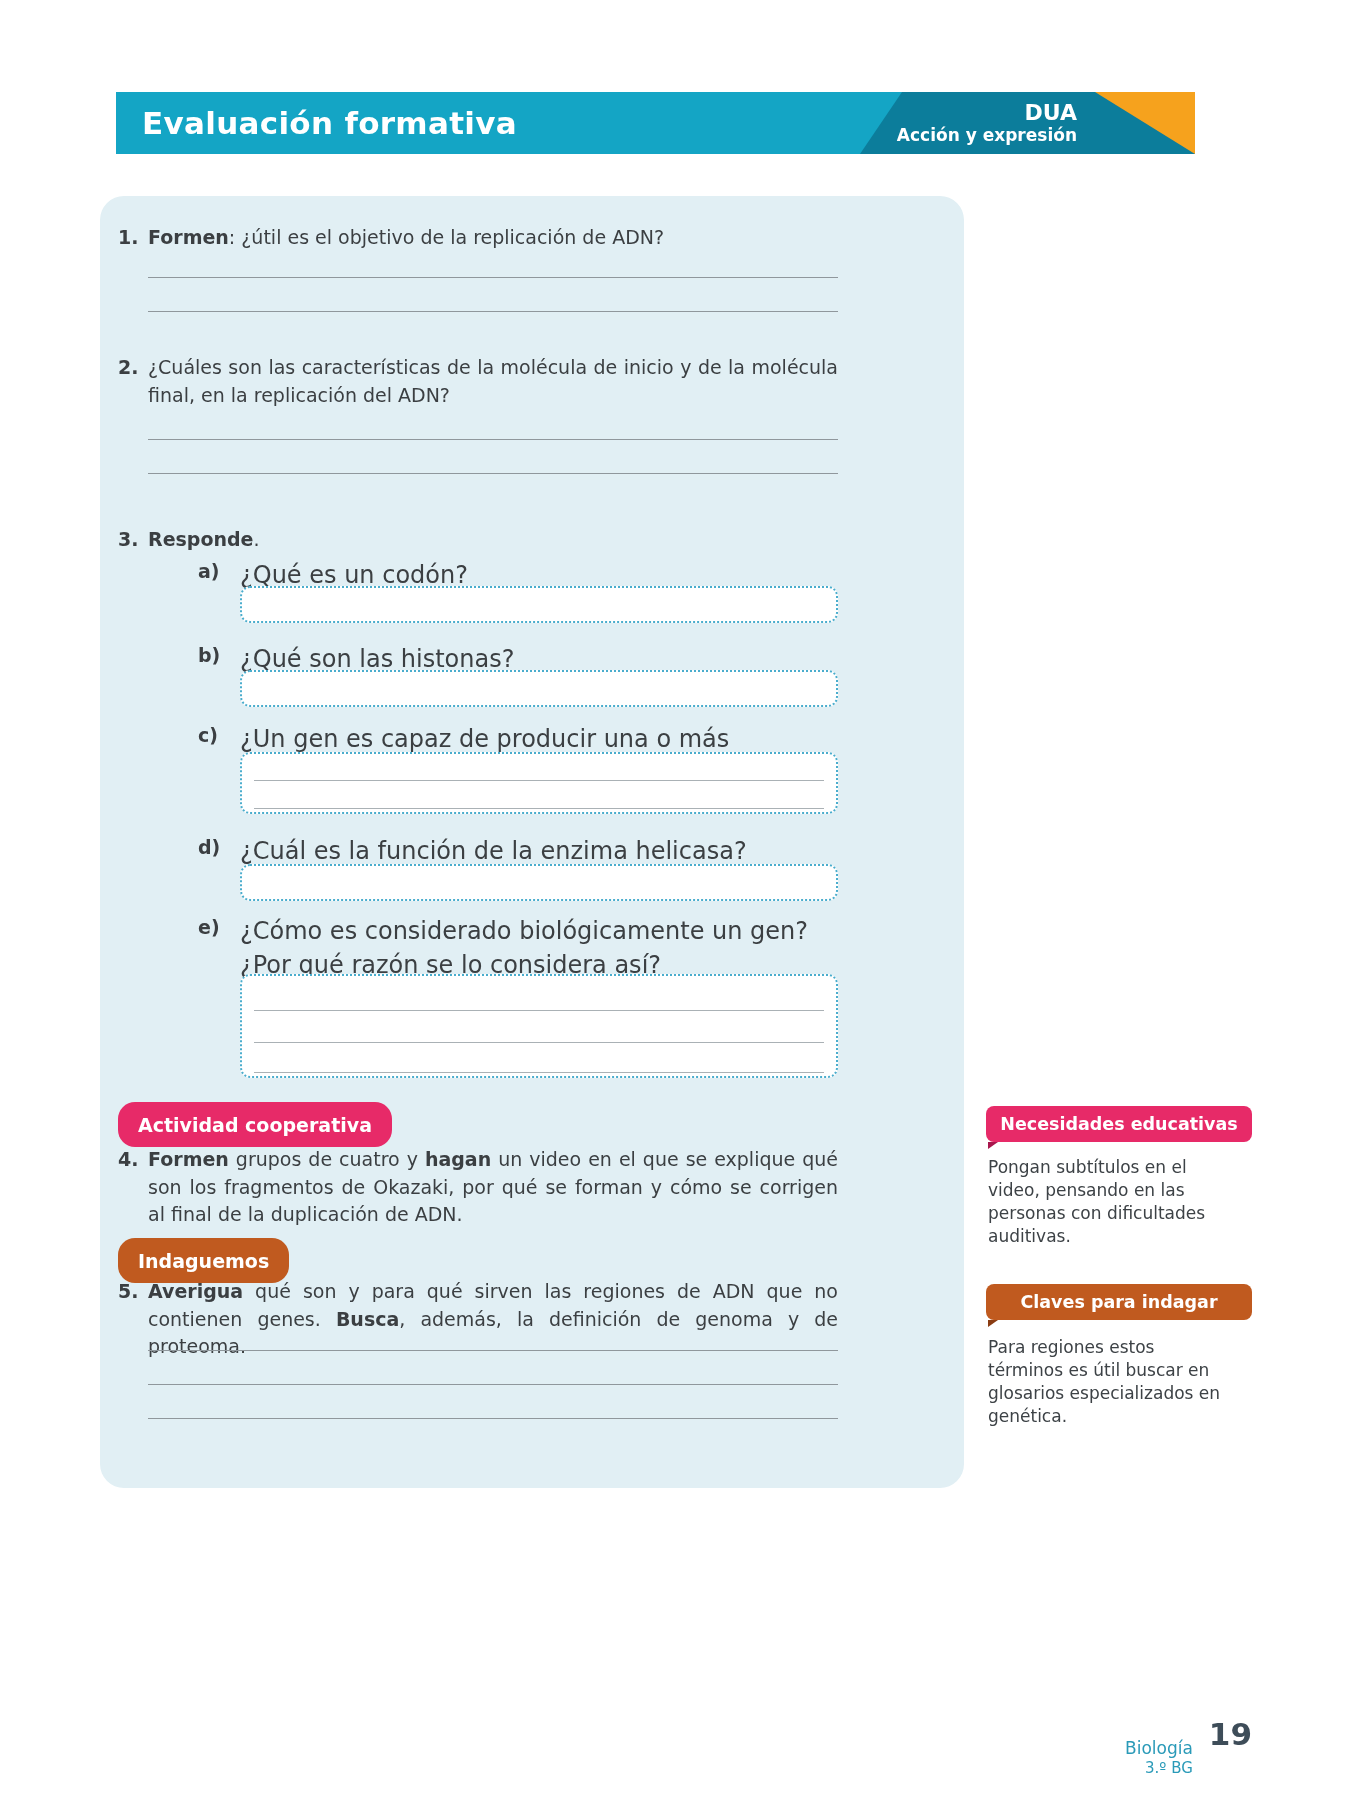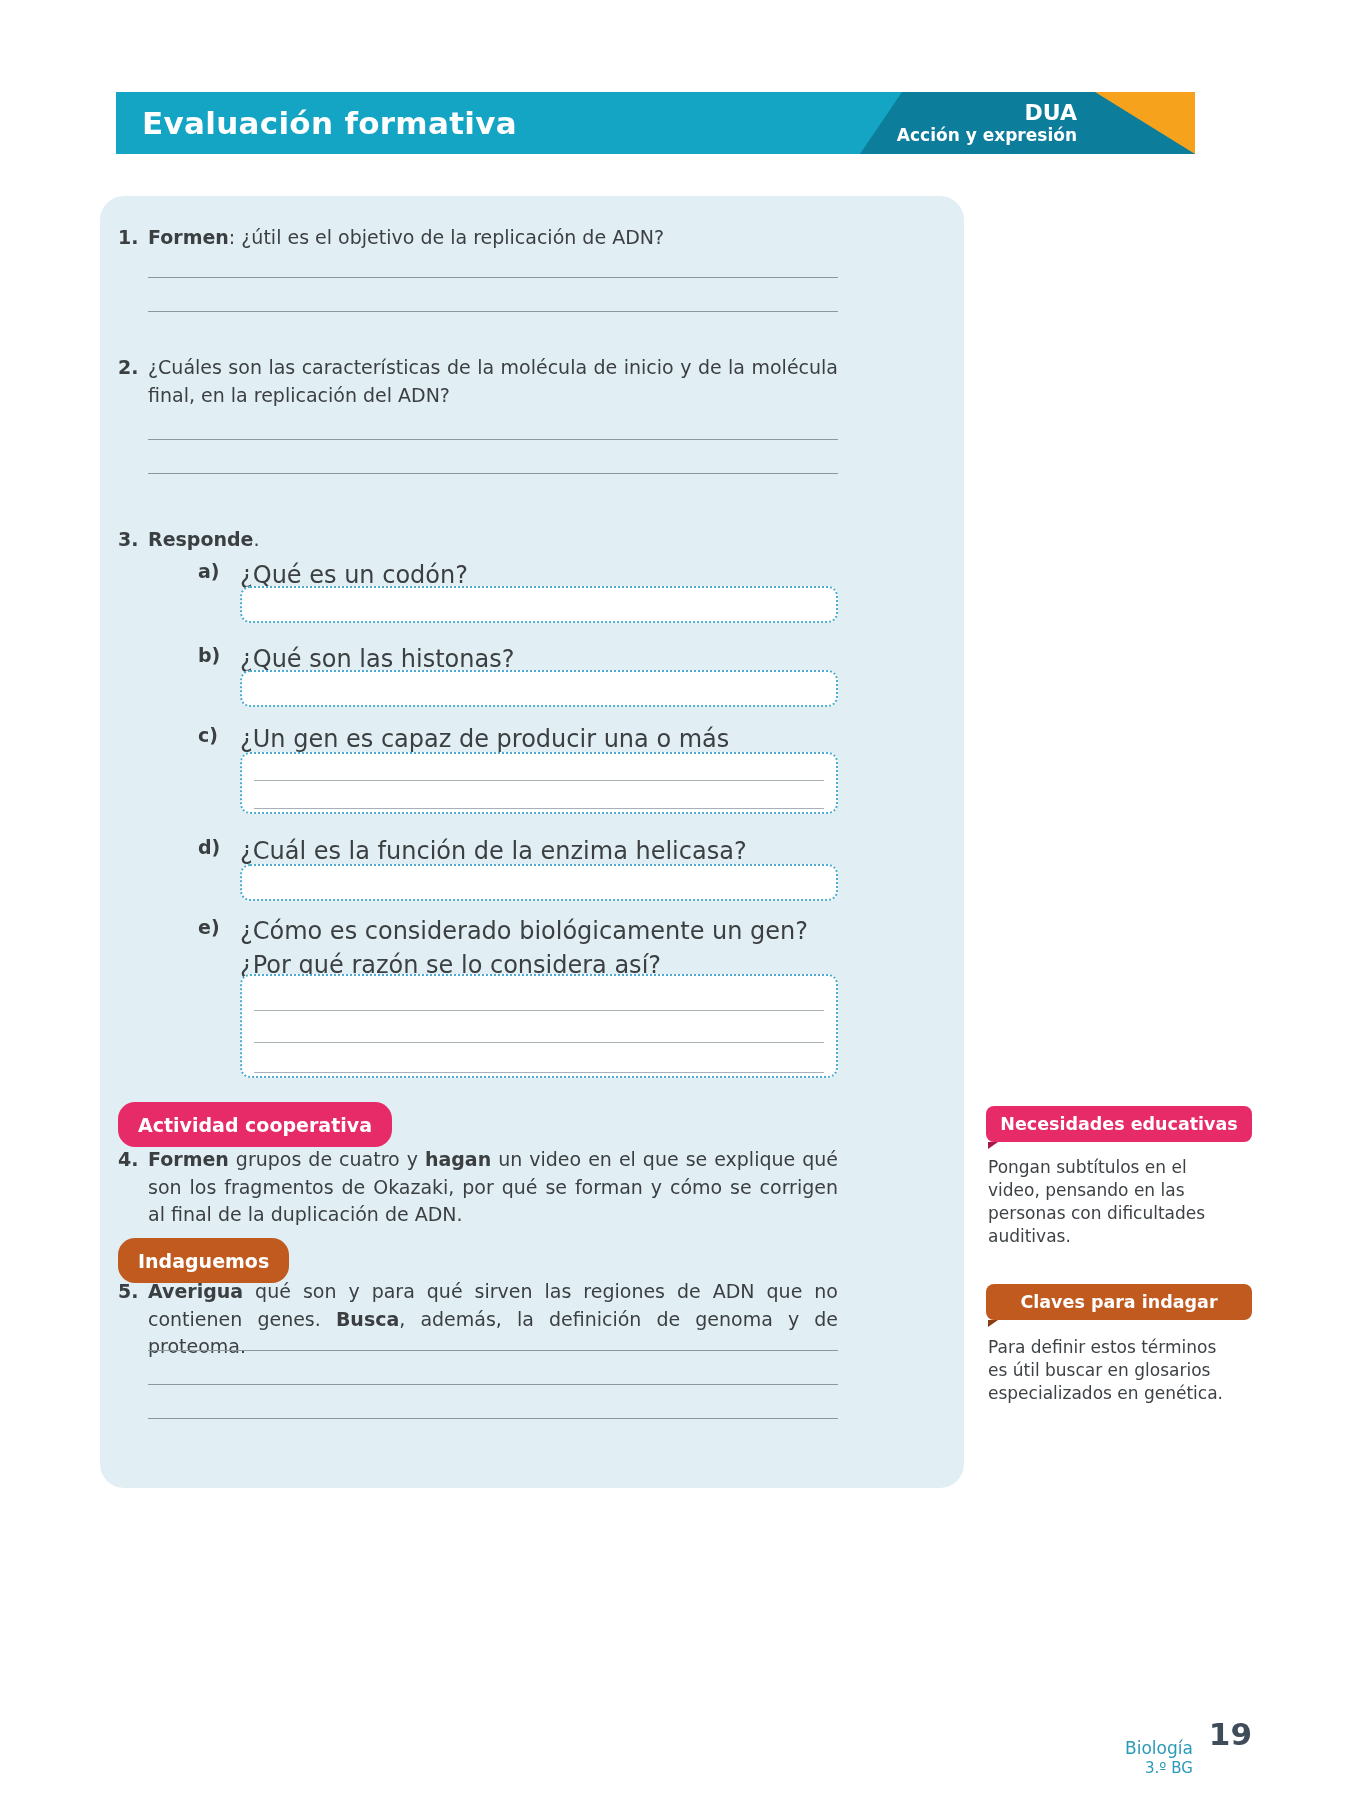--- a/index.html
+++ b/index.html
@@ -190,21 +190,21 @@
   <div class="sbanner sbanner-pink">
     <span>Necesidades educativas</span>
     <i class="fold fold-pink"></i>
   </div>
   <p class="sidetext sidetext-needs">Pongan subtítulos en el video, pensando en las personas con dificultades auditivas.</p>
 
   <div class="sbanner sbanner-rust">
     <span>Claves para indagar</span>
     <i class="fold fold-rust"></i>
   </div>
-  <p class="sidetext sidetext-clues">Para definir estos términos es útil buscar en glosarios especializados en genética.</p>
+  <p class="sidetext sidetext-clues">Para regiones estos términos es útil buscar en glosarios especializados en genética.</p>
 
   <footer class="pagefoot">
     <div class="foot-subject">
       <div>Biología</div>
       <div class="foot-grade">3.º BG</div>
     </div>
     <div class="foot-num">19</div>
   </footer>
 
 </div>

